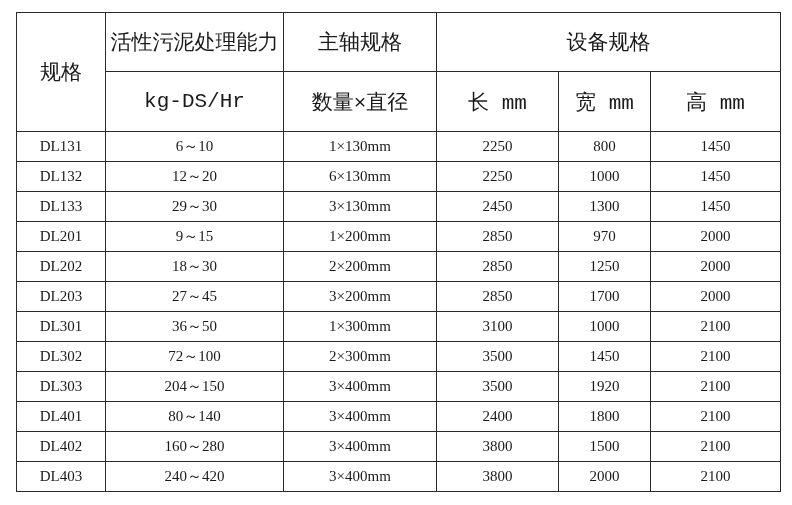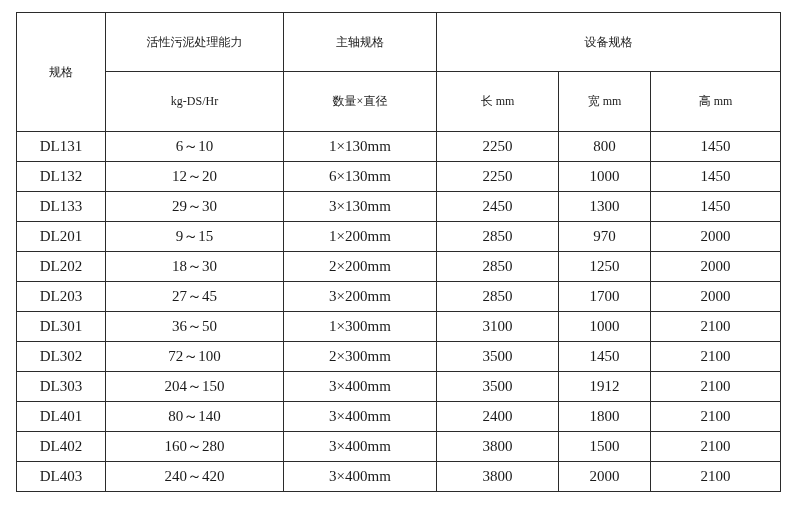--- a/index.html
+++ b/index.html
@@ -27,23 +27,23 @@
   table.spec th, table.spec td {
     border: 1px solid #2b2b2b;
     text-align: center;
     vertical-align: middle;
     padding: 0;
     overflow: hidden;
     white-space: nowrap;
     color: #1a1a1a;
   }
   table.spec th {
-    font-family: Liberation Serif, serif;
+    font-family: Liberation Mono, monospace;
     font-weight: normal;
-    font-size: 12px;
+    font-size: 21px;
   }
   tr.hrow1 { height: 59px; }
   tr.hrow2 { height: 60px; }
   table.spec td {
     font-family: "Liberation Serif", "DejaVu Serif", serif;
     font-size: 15px;
     height: 29px;
   }
 </style>
 </head>
@@ -145,21 +145,21 @@
     <td>3500</td>
     <td>1450</td>
     <td>2100</td>
   </tr>
 
   <tr>
     <td>DL303</td>
     <td>204～150</td>
     <td>3×400mm</td>
     <td>3500</td>
-    <td>1912</td>
+    <td>1920</td>
     <td>2100</td>
   </tr>
 
   <tr>
     <td>DL401</td>
     <td>80～140</td>
     <td>3×400mm</td>
     <td>2400</td>
     <td>1800</td>
     <td>2100</td>

